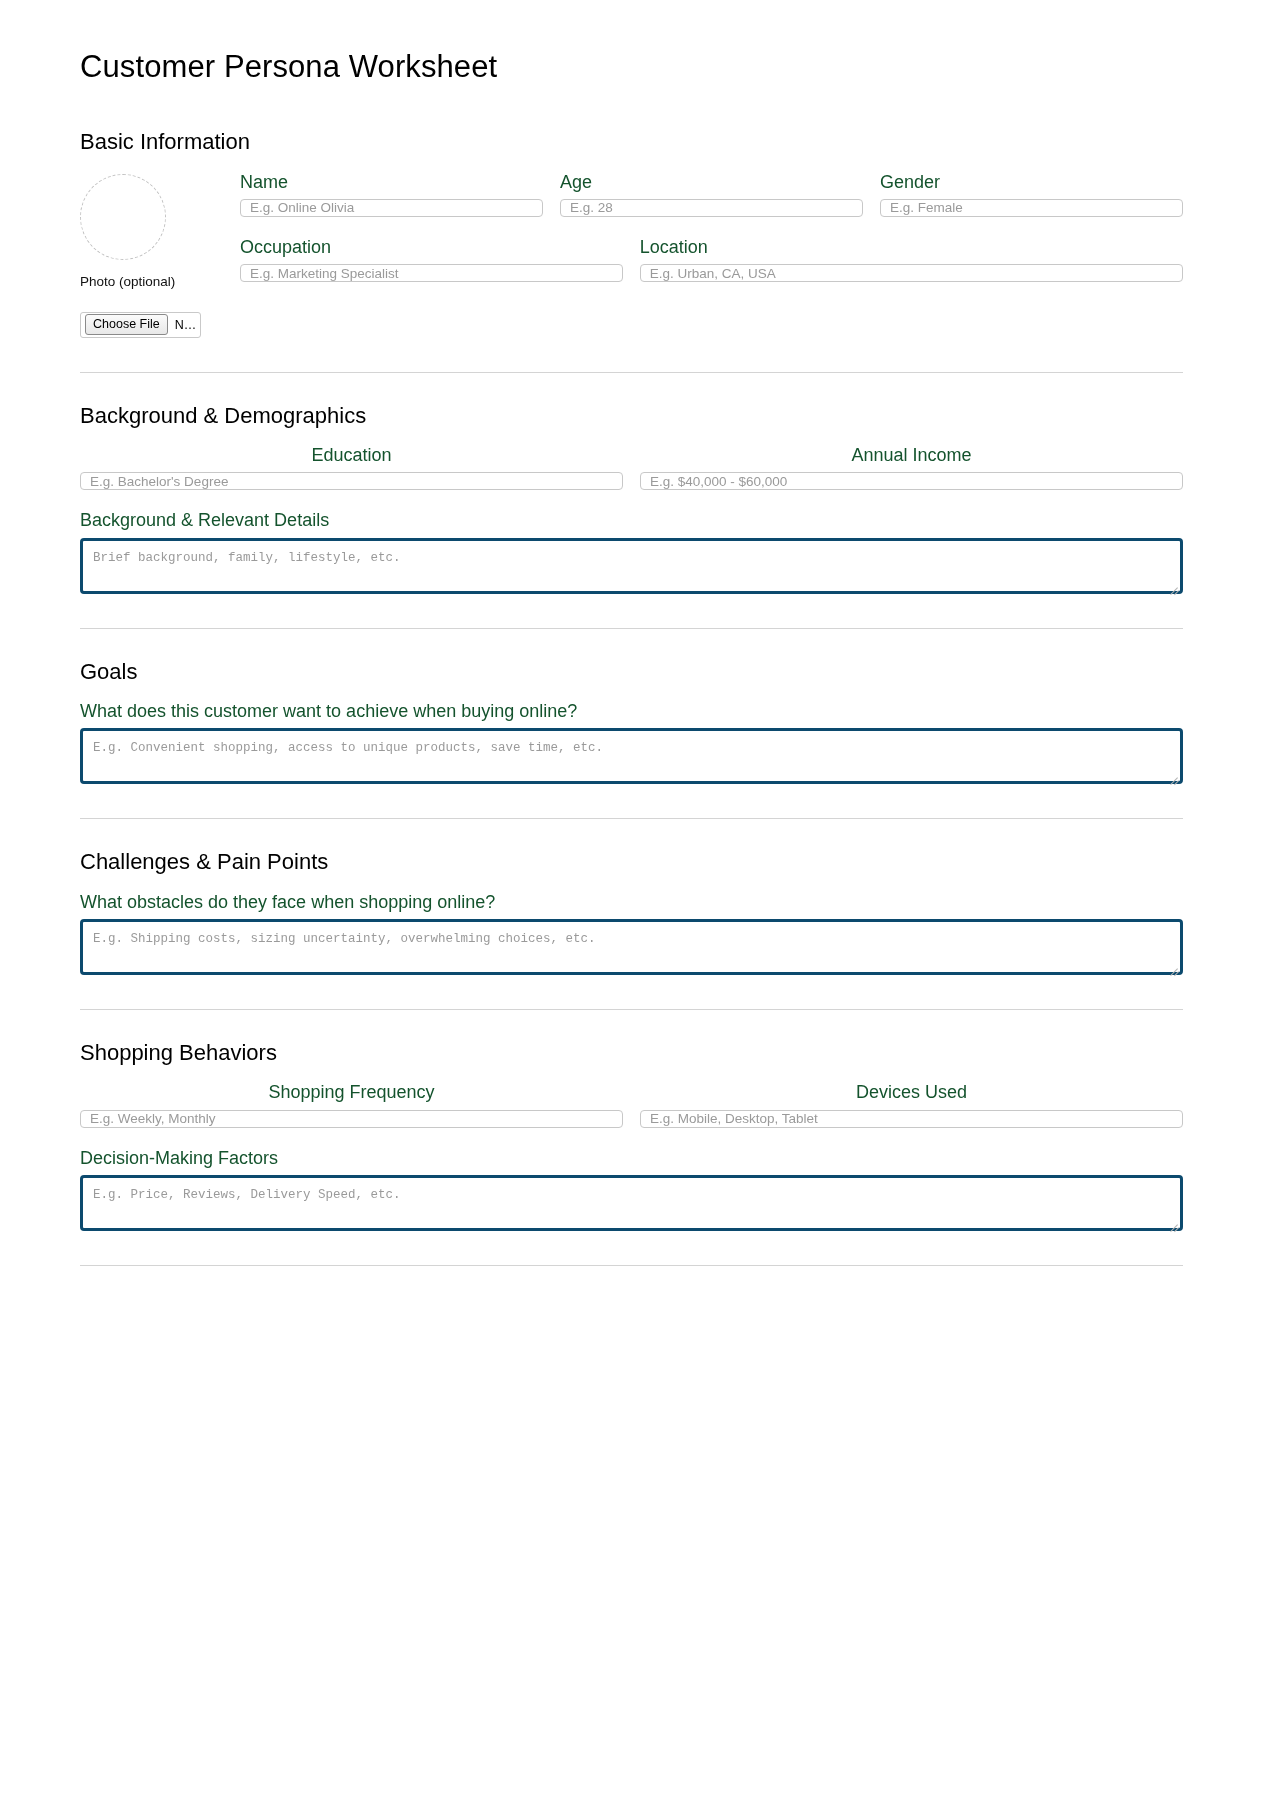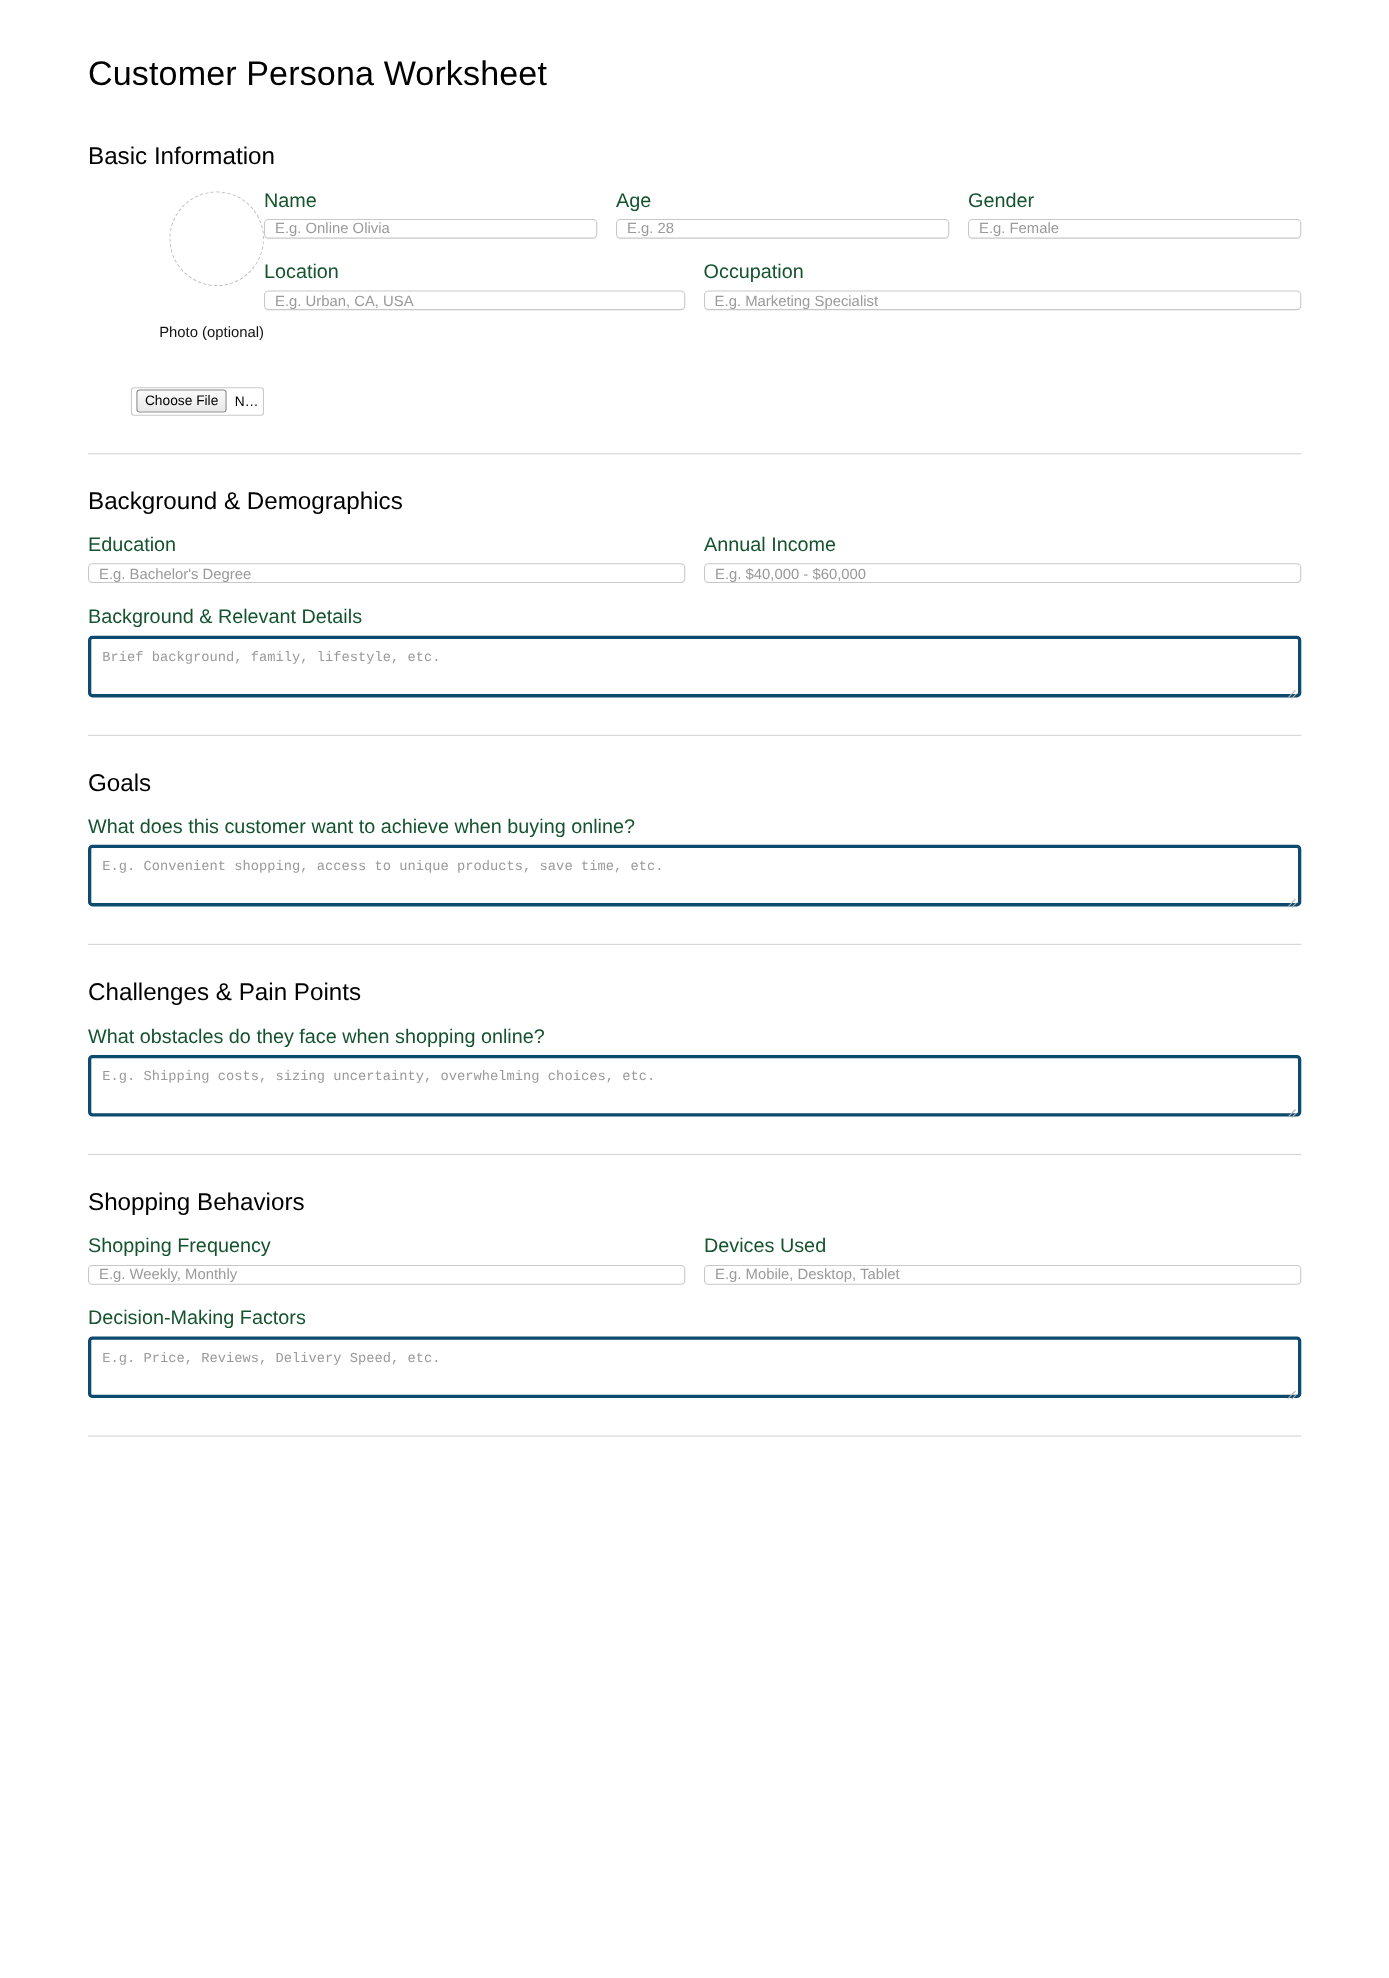--- a/index.html
+++ b/index.html
@@ -98,23 +98,22 @@
   .basic-row {
     display: flex;
     align-items: flex-start;
     gap: 0;
   }
   .photo-col {
     width: 160px;
     flex: 0 0 160px;
     display: flex;
     flex-direction: column;
-    align-items: flex-end;
+    align-items: flex-start;
     padding-top: 4px;
-    gap: 20px;
   }
   .photo-circle {
     width: 86px;
     height: 86px;
     border-radius: 50%;
     border: 1px dashed #c2c2c2;
     background: #ffffff;
     box-sizing: border-box;
   }
   .photo-caption {
@@ -167,20 +166,21 @@
   .grid-2-wide {
     display: grid;
     grid-template-columns: 1fr 1.42fr;
     column-gap: 17px;
     margin-top: 18px;
   }
   .grid-2 {
     display: grid;
     grid-template-columns: 1fr 1fr;
     column-gap: 17px;
+    text-align: center;
   }
   .stack-gap { margin-top: 18px; }
   .field { min-width: 0; }
 </style>
 </head>
 <body>
 
 <div class="page">
 
   <h1 class="worksheet-title">Customer Persona Worksheet</h1>
@@ -211,26 +211,26 @@
             <div class="input-box">E.g. 28</div>
           </div>
           <div class="field">
             <label class="field-label">Gender</label>
             <div class="input-box">E.g. Female</div>
           </div>
         </div>
 
         <div class="grid-2-wide">
           <div class="field">
+            <label class="field-label">Occupation</label>
+            <div class="input-box">E.g. Marketing Specialist</div>
+          </div>
+          <div class="field">
             <label class="field-label">Location</label>
             <div class="input-box">E.g. Urban, CA, USA</div>
-          </div>
-          <div class="field">
-            <label class="field-label">Occupation</label>
-            <div class="input-box">E.g. Marketing Specialist</div>
           </div>
         </div>
 
       </div>
     </div>
   </section>
 
   <hr class="divider">
 
   <section class="section">

